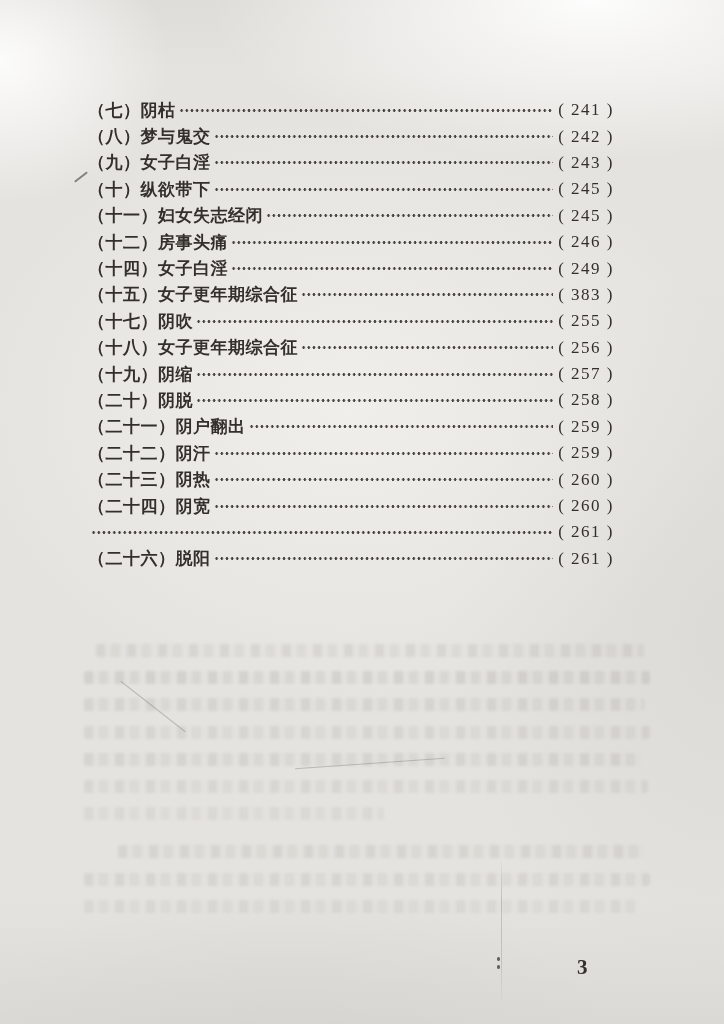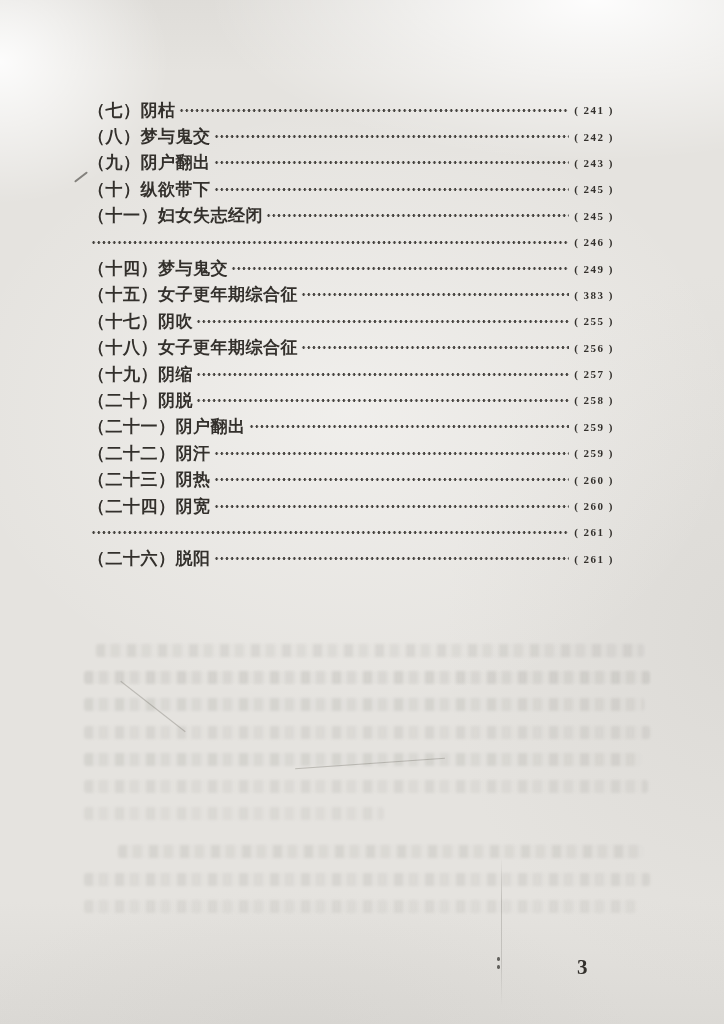--- a/index.html
+++ b/index.html
@@ -48,22 +48,22 @@
     flex: 1 1 auto;
     height: 7px;
     margin: 0 5px 0 3px;
     background-image: radial-gradient(circle, rgba(48,45,41,0.88) 1.15px, rgba(48,45,41,0) 1.5px);
     background-size: 5.2px 7px;
     background-position: 0 50%;
     background-repeat: repeat-x;
   }
   .toc-page {
     flex: 0 0 auto;
-    font-size: 11px;
-    font-weight: 700;
+    font-size: 17px;
+    font-weight: 400;
     letter-spacing: 1.5px;
     white-space: pre;
     text-align: left;
   }
   
   .bleed {
     position: absolute;
     left: 84px;
     top: 644px;
     width: 572px;
@@ -149,45 +149,46 @@
         <span class="toc-page">( 241 )</span>
       </div>
 
       <div class="toc-row">
         <span class="toc-label">（八）梦与鬼交</span>
         <span class="dot-leader"></span>
         <span class="toc-page">( 242 )</span>
       </div>
 
       <div class="toc-row">
-        <span class="toc-label">（九）阴户翻出</span>
+        <span class="toc-label">（九）女子白淫</span>
         <span class="dot-leader"></span>
         <span class="toc-page">( 243 )</span>
       </div>
 
       <div class="toc-row">
         <span class="toc-label">（十）纵欲带下</span>
         <span class="dot-leader"></span>
         <span class="toc-page">( 245 )</span>
       </div>
 
       <div class="toc-row">
         <span class="toc-label">（十一）妇女失志经闭</span>
         <span class="dot-leader"></span>
         <span class="toc-page">( 245 )</span>
       </div>
 
       <div class="toc-row">
+        <span class="toc-label">（十二）房事头痛</span>
         <span class="dot-leader"></span>
         <span class="toc-page">( 246 )</span>
       </div>
 
 
       <div class="toc-row">
-        <span class="toc-label">（十四）梦与鬼交</span>
+        <span class="toc-label">（十四）女子白淫</span>
         <span class="dot-leader"></span>
         <span class="toc-page">( 249 )</span>
       </div>
 
       <div class="toc-row">
         <span class="toc-label">（十五）女子更年期综合征</span>
         <span class="dot-leader"></span>
         <span class="toc-page">( 383 )</span>
       </div>
 

